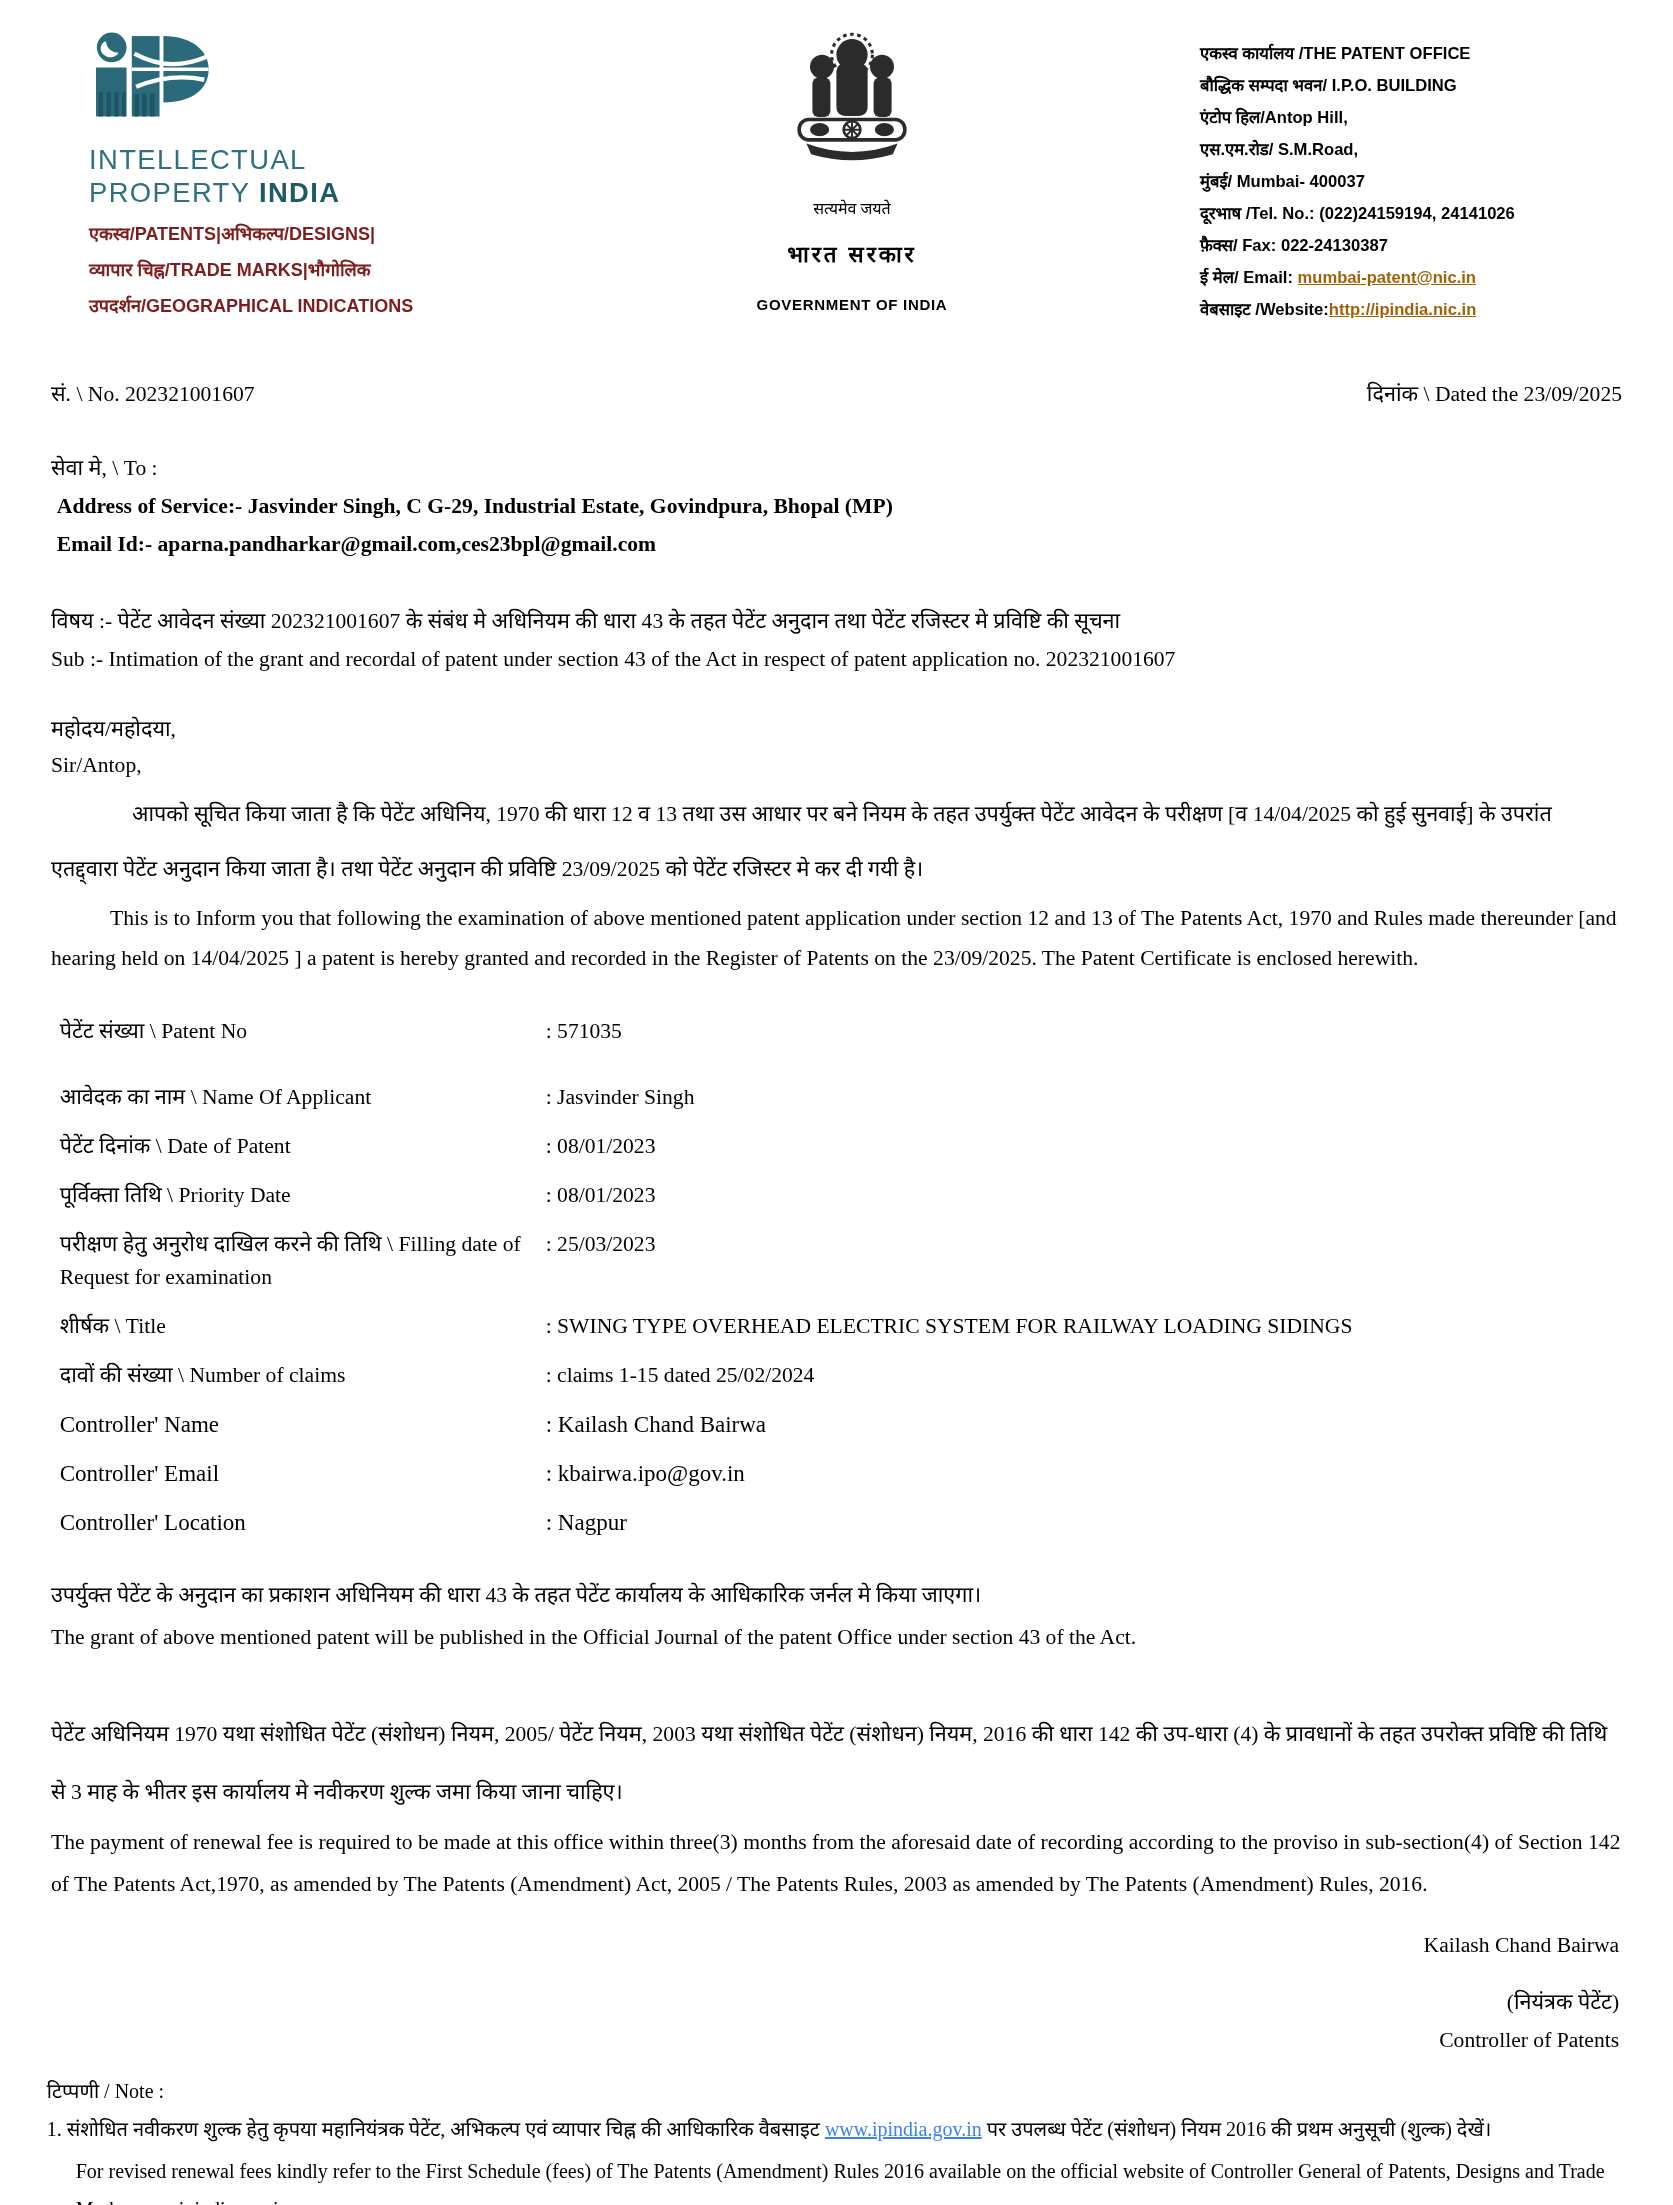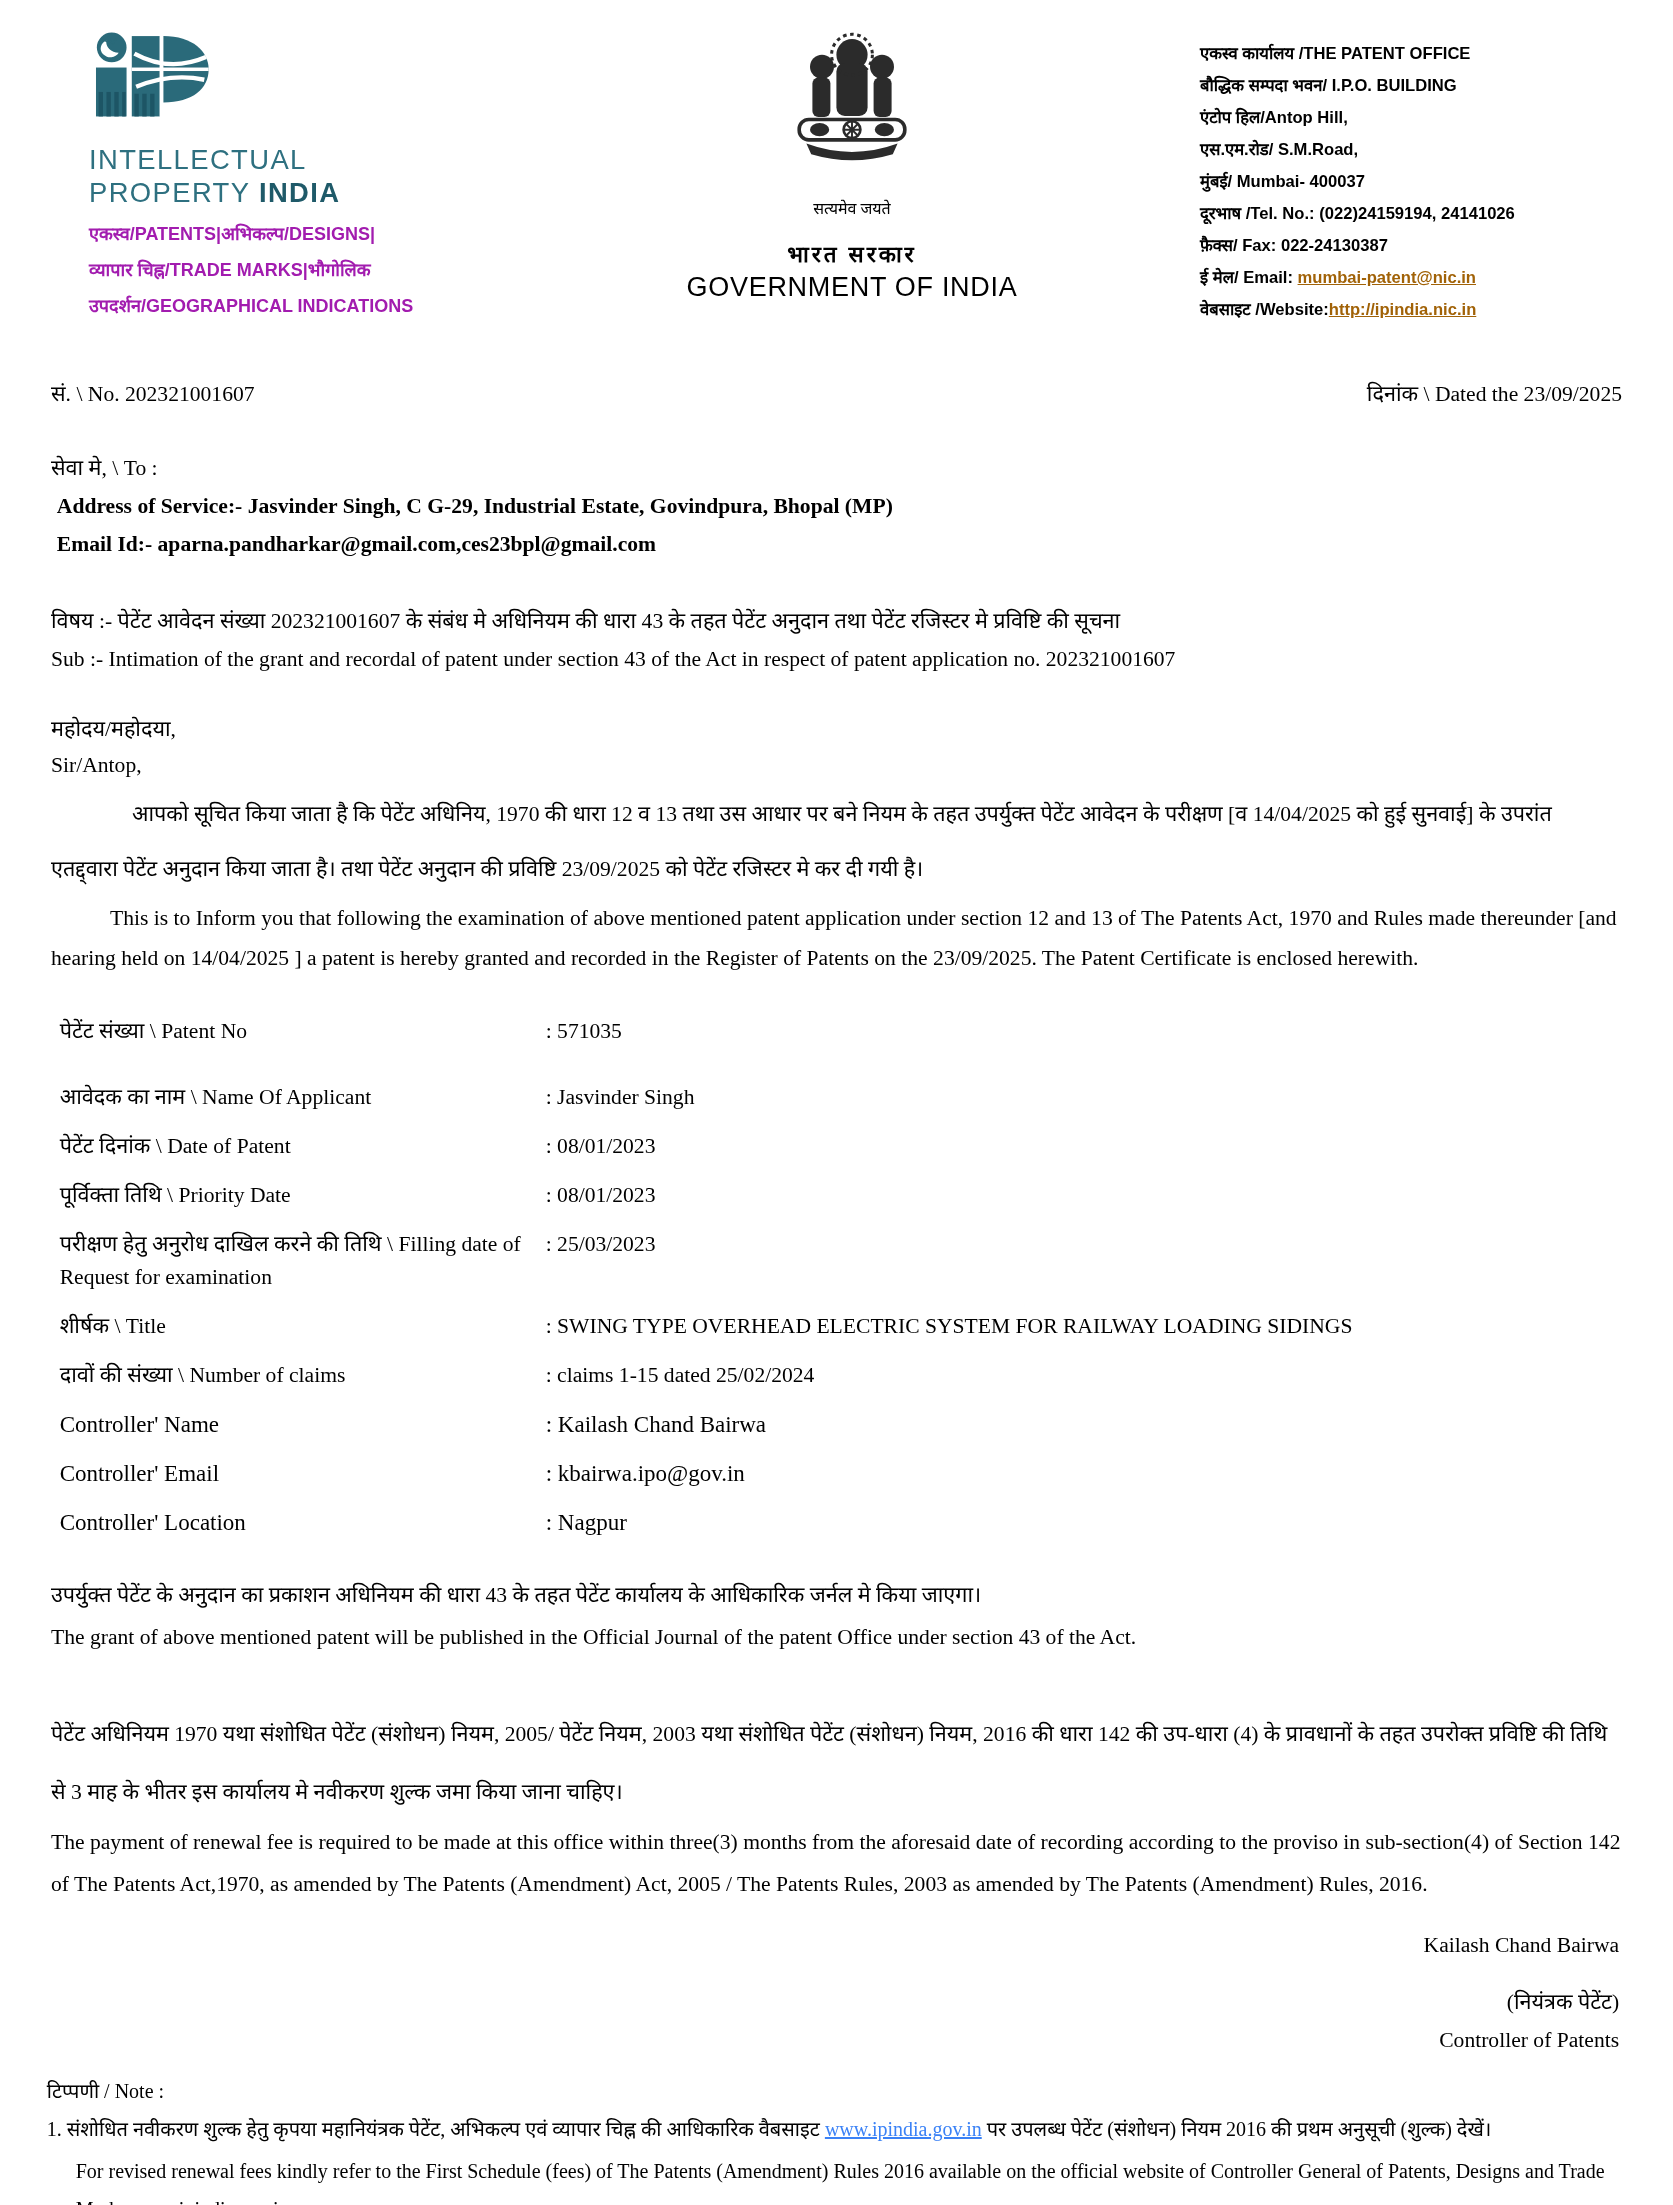--- a/index.html
+++ b/index.html
@@ -9,24 +9,24 @@
   
   .header{display:flex;align-items:flex-start;}
   .hdr-left{width:415px;flex:0 0 auto;padding-left:38px;}
   .hdr-center{flex:1 1 auto;text-align:center;padding-top:0px;}
   .hdr-right{width:422px;flex:0 0 auto;font-family:"Liberation Sans",sans-serif;
              font-weight:bold;font-size:16.6px;line-height:32px;padding-top:8.7px;}
   .brand{font-family:"Liberation Sans",sans-serif;color:#2e7080;font-size:27.4px;
          line-height:33px;letter-spacing:1.4px;margin-top:8.7px;}
   .brand b{color:#1f5a69;}
   .services{font-family:"Liberation Sans",sans-serif;font-weight:bold;font-size:18px;
-            line-height:36px;margin-top:7.2px;color:#a21caf;}
+            line-height:36px;margin-top:7.2px;color:#7f1d1d;}
   .motto{font-size:16px;margin-top:2.9px;}
   .govt-hi{font-family:"Liberation Sans",sans-serif;font-weight:bold;font-size:22.4px;margin-top:19px;letter-spacing:2.9px;}
-  .govt-en{font-family:"Liberation Sans",sans-serif;font-weight:normal;font-size:27px;margin-top:3px;letter-spacing:0.7px;}
+  .govt-en{font-family:"Liberation Sans",sans-serif;font-weight:bold;font-size:15px;margin-top:27px;letter-spacing:0.7px;}
   .lnk{color:#a16207;text-decoration:underline;}
 
   
   .meta-row{display:flex;justify-content:space-between;margin-top:52px;font-size:21.6px;}
 
   
   .to-block{margin-top:42px;font-size:21.6px;line-height:38px;}
   .addr{padding-left:5.8px;font-weight:bold;}
 
   

